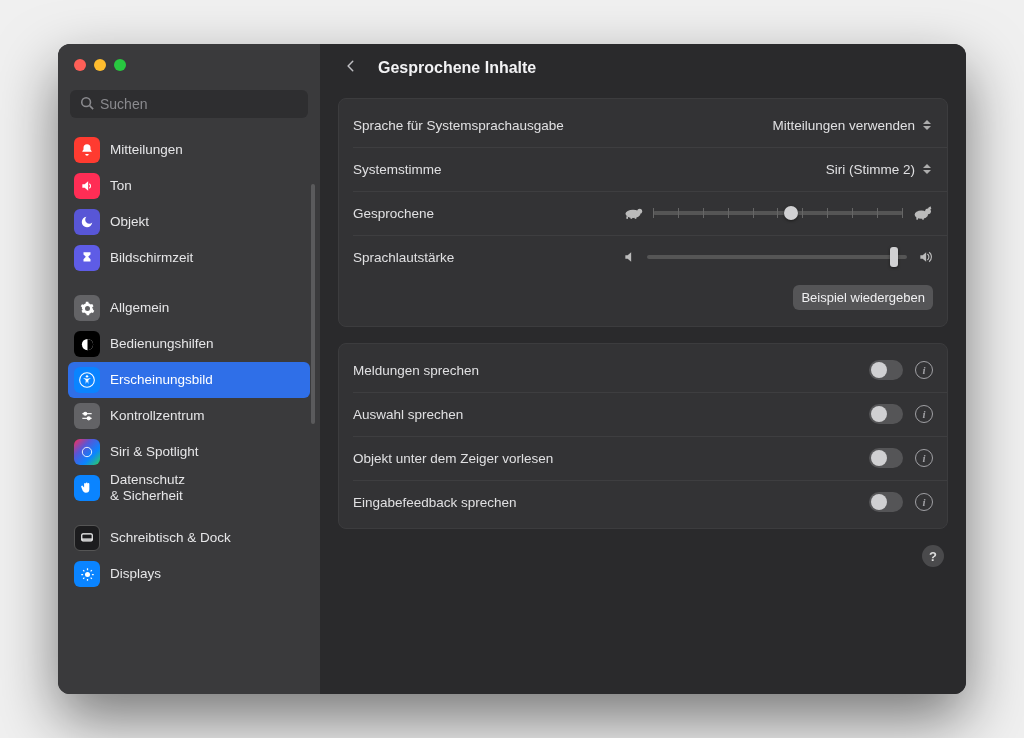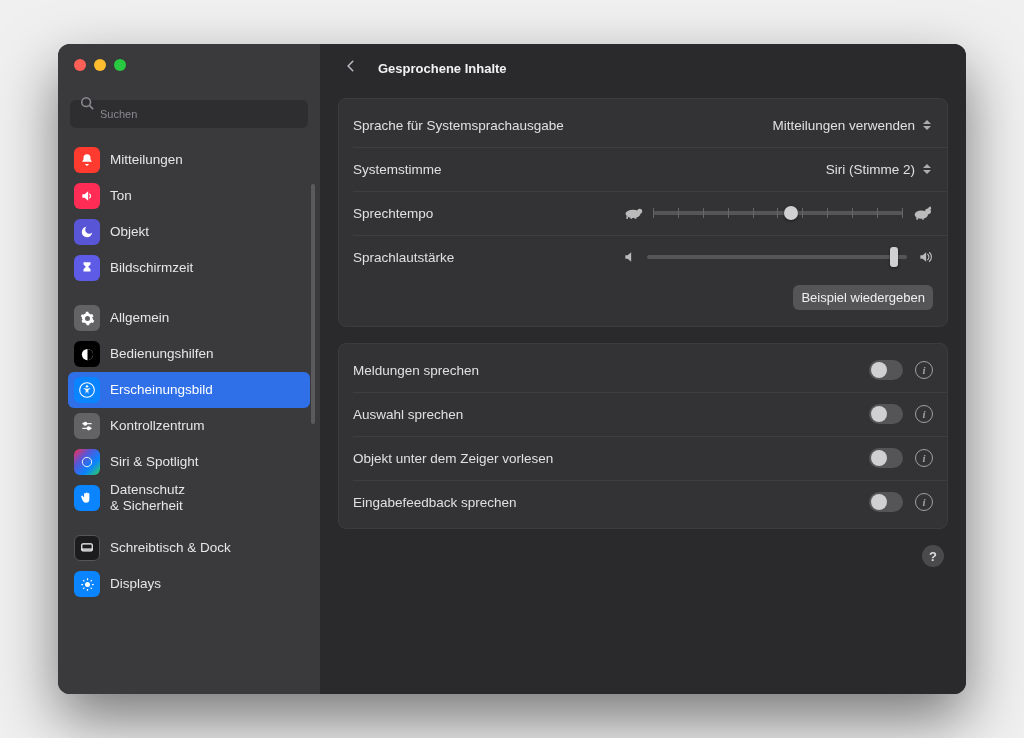--- a/index.html
+++ b/index.html
@@ -12,23 +12,22 @@
   
   .sidebar { width: 262px; background: #3a3a3c; display: flex; flex-direction: column; }
   .titlebar { height: 42px; display: flex; align-items: center; padding-left: 16px; gap: 8px; }
   .tl-btn { width: 12px; height: 12px; border-radius: 50%; }
   .tl-close  { background: #fe5f57; }
   .tl-min    { background: #febc2e; }
   .tl-max    { background: #28c840; }
   .search-wrap { padding: 4px 12px 10px 12px; }
   .search {
     width: 100%; height: 28px; border-radius: 6px; background: #2e2e30;
-    border: none; padding: 0 10px 0 30px; color: #ddd; font-size: 11px;
+    border: none; padding: 0 10px 0 30px; color: #ddd; font-size: 14px;
     outline: none;
-    margin-top: 10px;
   }
   .search::placeholder { color: #8a8a8e; }
   .search-wrap { position: relative; }
   .search-icon {
     position: absolute; left: 22px; top: 10px; width: 14px; height: 14px;
     color: #8a8a8e;
   }
   .nav { flex: 1; overflow-y: auto; padding: 4px 10px 4px 10px; }
   .nav-group-gap { height: 14px; }
   .nav-item {
@@ -61,21 +60,21 @@
   .bg-desk   { background: #1c1c1e; border:1px solid #555; }
   .bg-disp   { background: #0a84ff; }
 
   
   .main { flex: 1; background: #2a2a2c; display: flex; flex-direction: column; }
   .main-header {
     height: 48px; display: flex; align-items: center; gap: 14px;
     padding: 0 18px; color: #fff;
   }
   .back-btn { color: #bfbfc3; font-size: 20px; cursor: pointer; padding:4px 6px; border-radius:4px;}
-  .main-title { font-size: 13px; font-weight: 700; color: #f2f2f4; }
+  .main-title { font-size: 16px; font-weight: 700; color: #f2f2f4; }
   .content { padding: 6px 18px 18px 18px; overflow-y: auto; flex:1; }
   .panel {
     background: #333335; border-radius: 8px; padding: 4px 0;
     margin-bottom: 16px; border: 1px solid #3c3c3e;
   }
   .row {
     display: flex; align-items: center; justify-content: space-between;
     min-height: 44px; padding: 6px 14px; position: relative;
   }
   .row + .row::before {
@@ -325,21 +324,21 @@
                   <path d="M5 0 0 5h10z"></path>
                 </svg>
               <svg viewBox="0 0 10 6" fill="#ccc">
                   <path d="M5 6 0 1h10z"></path>
                 </svg>
             </span>
           </div>
         </div>
 
         <div class="row">
-          <span class="row-label">Sprechtempo</span>
+          <span class="row-label">Gesprochene</span>
           <div class="slider-wrap">
             <span class="glyph">
               <svg width="20" height="14" viewBox="0 0 24 16" fill="#bbb">
                   <ellipse cx="12" cy="9" rx="9" ry="5"></ellipse>
                   <circle cx="20" cy="6" r="3"></circle>
                   <rect x="4" y="12" width="2" height="3"></rect>
                   <rect x="9" y="12" width="2" height="3"></rect>
                   <rect x="14" y="12" width="2" height="3"></rect>
                 </svg>
             </span>

